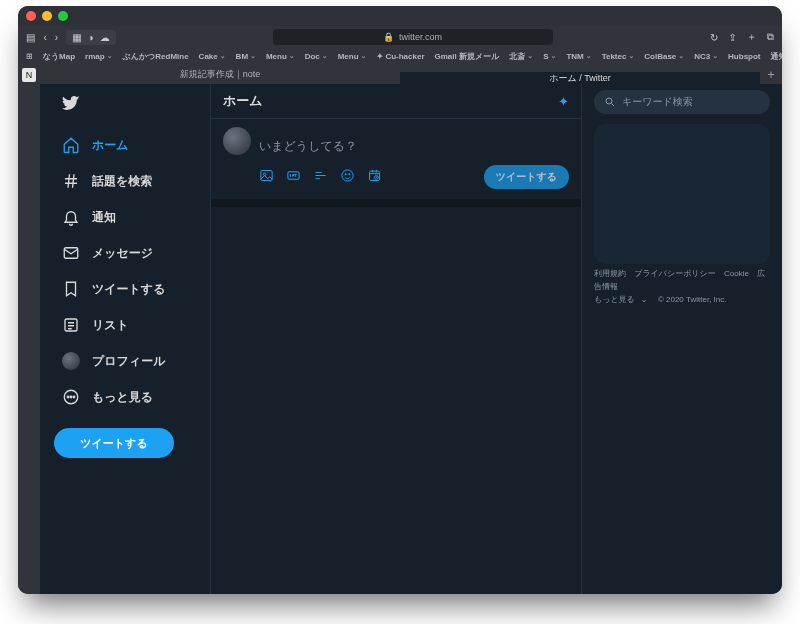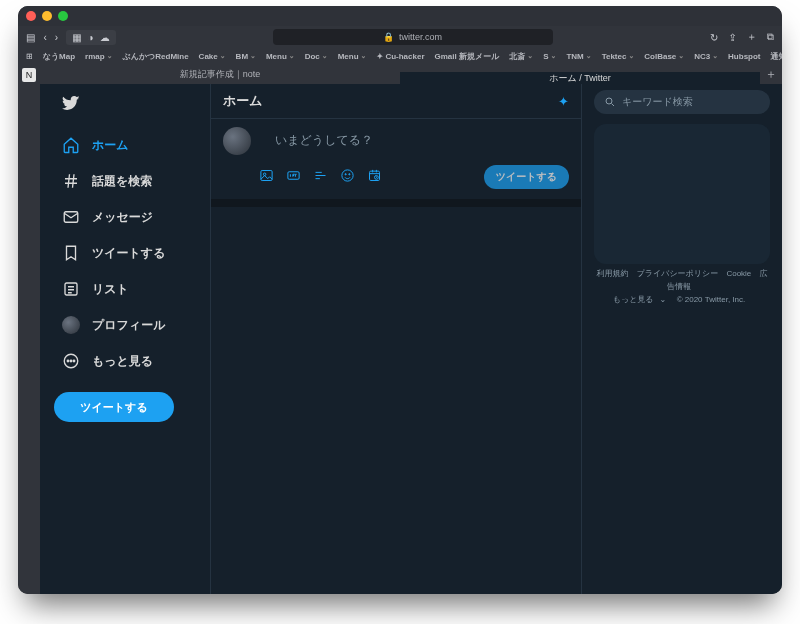--- a/index.html
+++ b/index.html
@@ -42,28 +42,28 @@
   .nav-item.active { color: #1da1f2; }
   .nav-ico { width: 18px; height: 18px; display: flex; align-items: center; justify-content: center; }
   .nav-ico svg { width: 18px; height: 18px; stroke: currentColor; fill: none; stroke-width: 1.8; }
   .avatar { width: 18px; height: 18px; border-radius: 50%; background: radial-gradient(circle at 35% 35%, #6a7380, #2a3038); }
   .tweet-btn { margin: 14px 10px 0 2px; width: 120px; height: 30px; border-radius: 999px; background: #1da1f2; color: #fff; font-size: 11px; font-weight: 700; display: flex; align-items: center; justify-content: center; }
   .center { flex: 1; border-left: 1px solid #253341; border-right: 1px solid #253341; min-width: 0; }
   .center-head { display: flex; align-items: center; justify-content: space-between; padding: 8px 12px; }
   .center-title { color: #d9d9d9; font-size: 13px; font-weight: 800; }
   .spark { color: #1da1f2; font-size: 13px; }
   .compose { border-top: 1px solid #253341; border-bottom: 8px solid #10171e; padding: 8px 12px 10px; }
-  .compose-top { display: flex; gap: 24px; align-items: flex-start; }
+  .compose-top { display: flex; gap: 8px; align-items: flex-end; }
   .compose-av { width: 28px; height: 28px; border-radius: 50%; background: radial-gradient(circle at 35% 35%, #6a7380, #2a3038); flex-shrink: 0; }
   .compose-ph { color: #8899a6; font-size: 12px; padding-top: 5px; }
   .compose-bot { display: flex; align-items: center; justify-content: space-between; margin-top: 10px; padding-left: 36px; }
   .icons { display: flex; gap: 12px; color: #1da1f2; }
   .icons svg { width: 15px; height: 15px; stroke: #1da1f2; fill: none; stroke-width: 1.6; }
   .send-btn { background: #1da1f2; opacity: 0.7; color: #fff; font-size: 10px; font-weight: 700; padding: 5px 12px; border-radius: 999px; }
-  .right { width: 200px; padding: 6px 12px; text-align: center; }
+  .right { width: 200px; padding: 6px 12px; }
   .search { background: #253341; border-radius: 999px; height: 24px; display: flex; align-items: center; gap: 6px; padding: 0 10px; color: #8899a6; font-size: 10px; }
   .search svg { width: 12px; height: 12px; stroke: #8899a6; fill: none; stroke-width: 2; }
   .panel { margin-top: 10px; background: #192734; border-radius: 12px; height: 140px; }
   .footer { margin-top: 4px; font-size: 8px; color: #8899a6; line-height: 1.6; }
   .footer span { margin-right: 6px; }
 </style>
 </head>
 <body>
 
 <div class="window">
@@ -211,20 +211,28 @@
               <span class="nav-ico">
                   <svg viewBox="0 0 24 24">
                     <path d="M4 9h16M4 15h16M10 3l-2 18M16 3l-2 18"></path>
                   </svg>
                 </span>
               <span>話題を検索</span>
             </div>
             <div class="nav-item">
               <span class="nav-ico">
                   <svg viewBox="0 0 24 24">
+                    <path d="M18 16v-5a6 6 0 10-12 0v5l-2 3h16zM10 21a2 2 0 004 0"></path>
+                  </svg>
+                </span>
+              <span>通知</span>
+            </div>
+            <div class="nav-item">
+              <span class="nav-ico">
+                  <svg viewBox="0 0 24 24">
                     <rect x="3" y="5" width="18" height="14" rx="2"></rect>
                     <path d="M3 7l9 6 9-6"></path>
                   </svg>
                 </span>
               <span>メッセージ</span>
             </div>
             <div class="nav-item">
               <span class="nav-ico">
                   <svg viewBox="0 0 24 24">
                     <path d="M6 3h12v18l-6-4-6 4z"></path>

